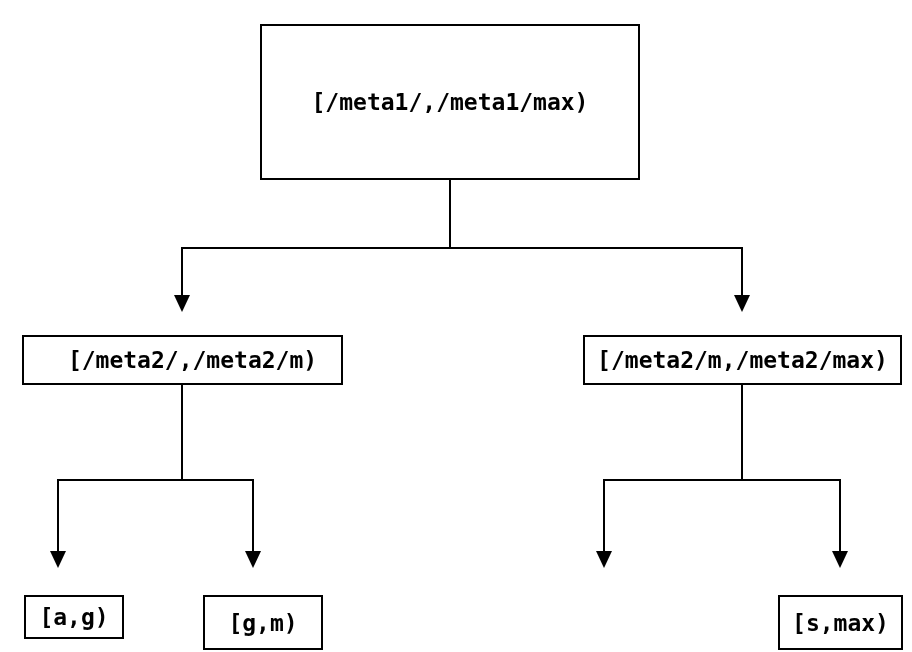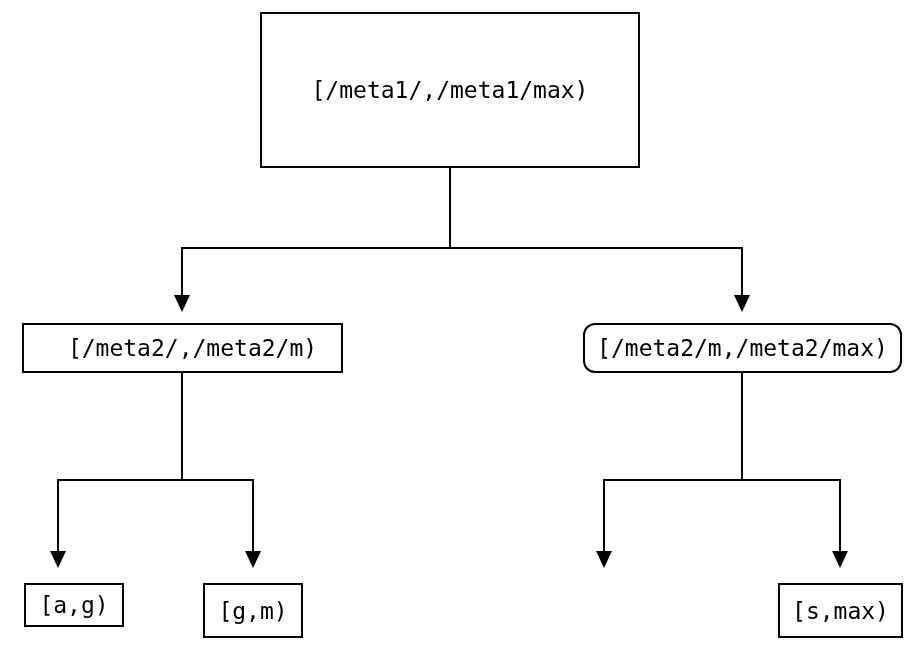--- a/index.html
+++ b/index.html
@@ -37,28 +37,29 @@
   }
   .node {
     position: absolute;
     border: 2px solid var(--line-color);
     background: var(--background-color);
     color: var(--text-color);
     display: flex;
     align-items: center;
     justify-content: center;
     font-size: 23px;
-    font-weight: normal;
+    font-weight: bold;
     white-space: nowrap;
+    margin-top: 12px;
   }
   .node-root      { left: 260px; top: 12px;  width: 380px; height: 156px; }
   .node-l2-left   { left: 22px;  top: 323px; width: 321px; height: 50px; padding-left: 20px; }
-  .node-l2-right  { left: 583px; top: 323px; width: 319px; height: 50px; border-radius: 12px; }
+  .node-l2-right  { left: 583px; top: 323px; width: 319px; height: 50px; }
   .node-leaf-ag   { left: 24px;   top: 583px; width: 100px; height: 44px; }
-  .node-leaf-gm   { left: 203px; top: 583px; width: 100px; height: 55px; }
+  .node-leaf-gm   { left: 203px; top: 583px; width: 120px; height: 55px; }
   .node-leaf-ms   { left: 553px; top: 583px; width: 102px; height: 55px; }
   .node-leaf-smax { left: 778px; top: 583px; width: 125px; height: 55px; }
 </style>
 </head>
 <body>
 
 <div class="canvas">
 
   <svg class="edges" viewBox="0 0 912 652" aria-hidden="true">
 

